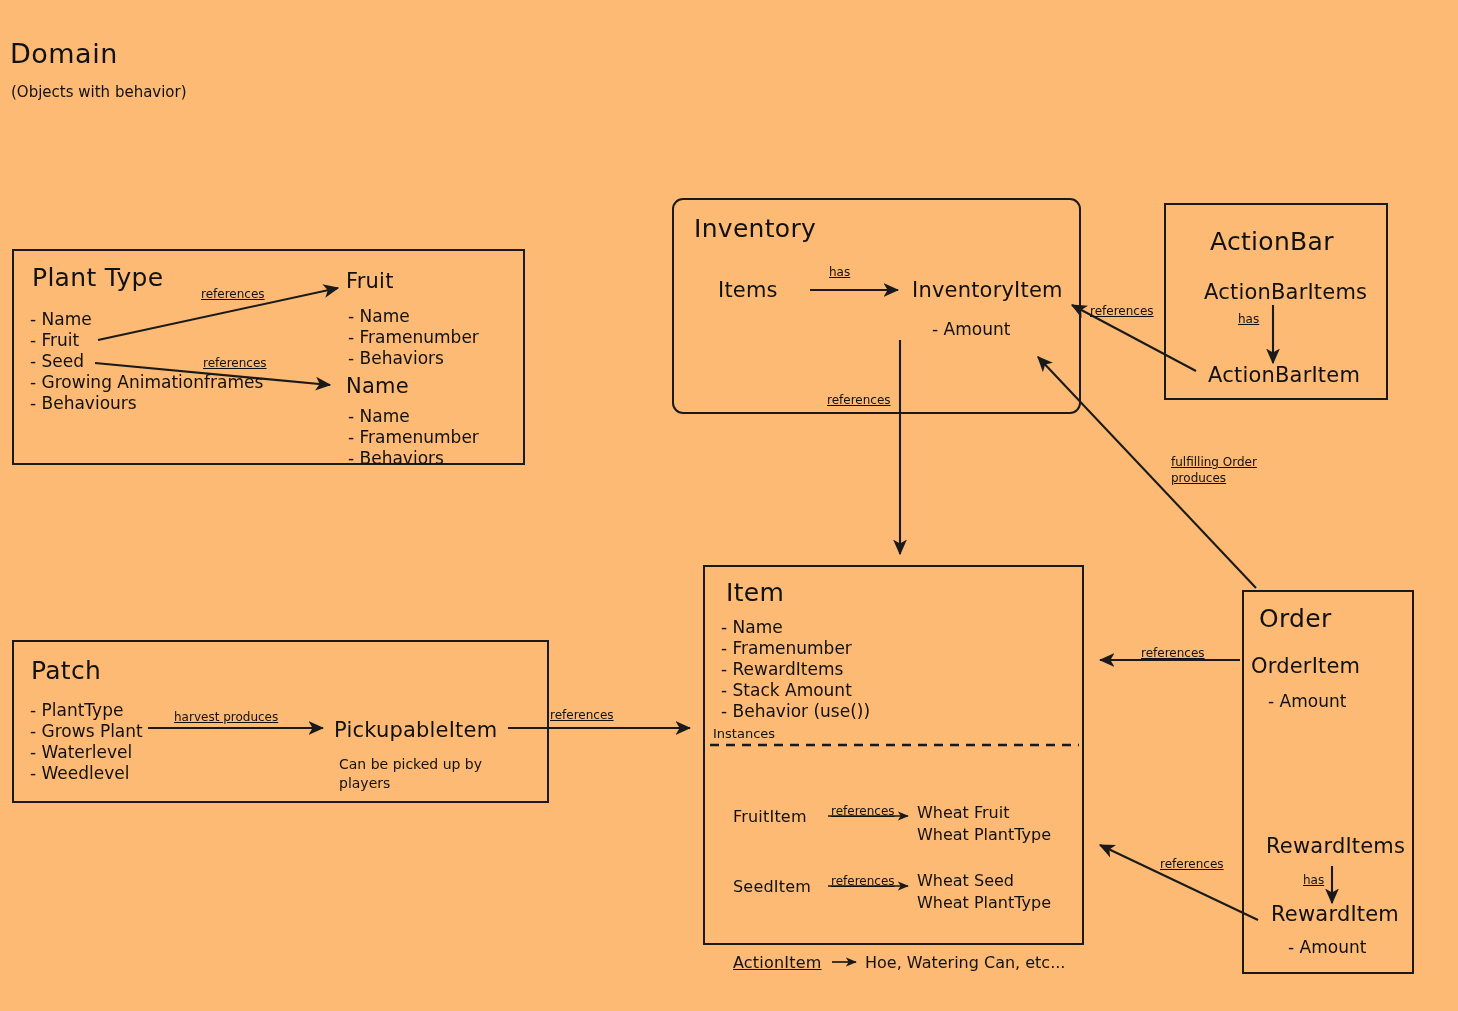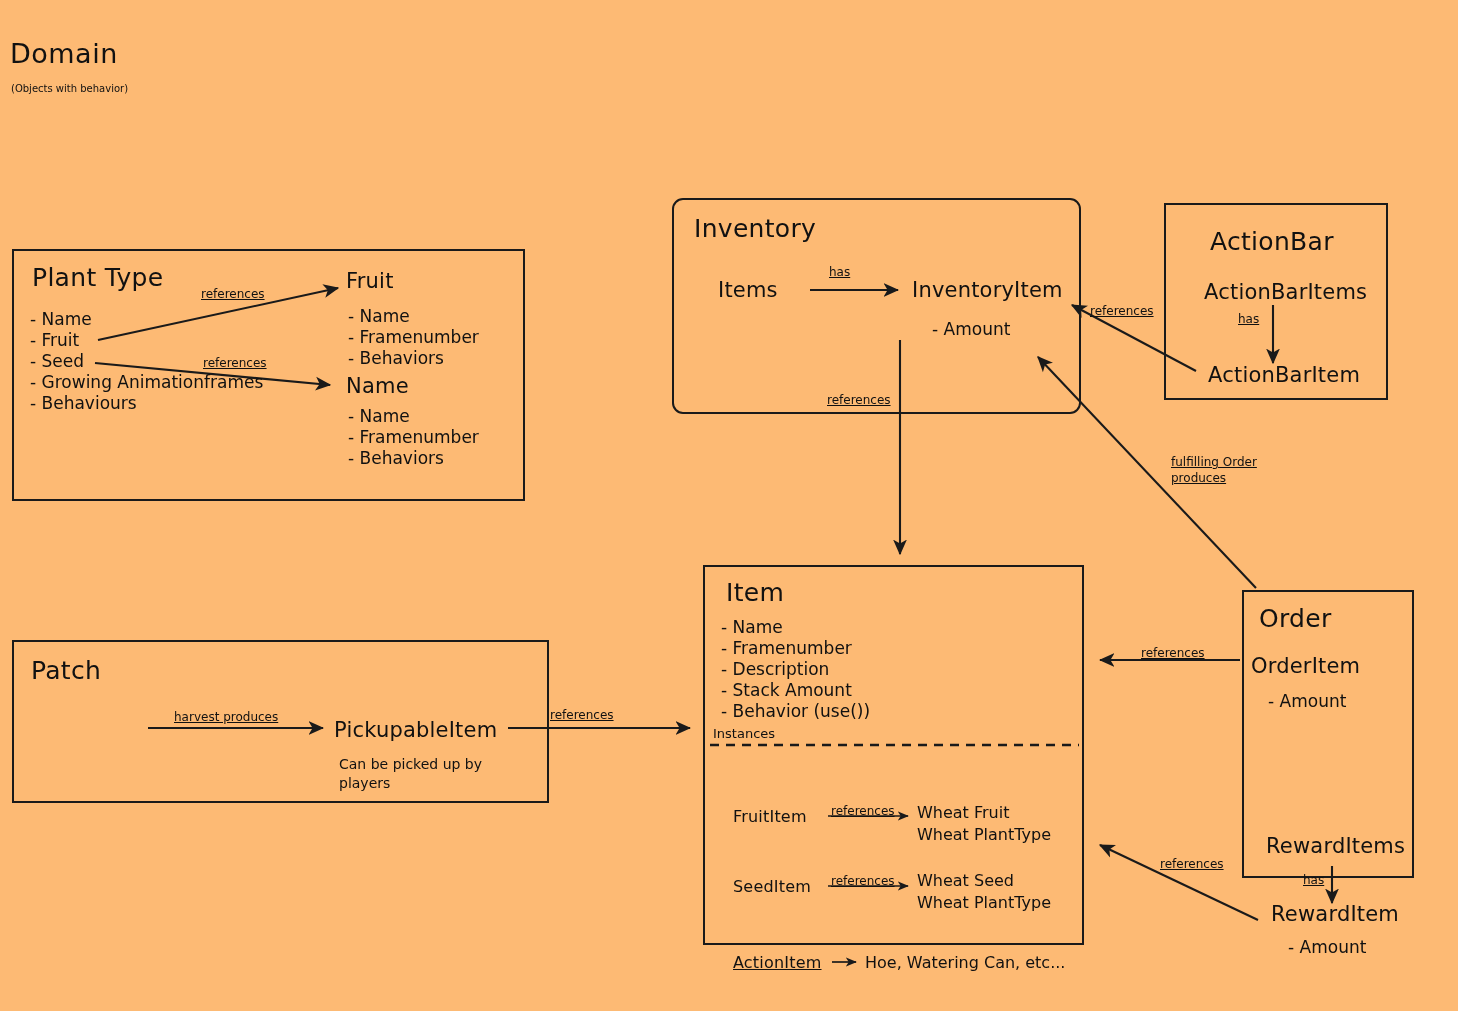--- a/index.html
+++ b/index.html
@@ -30,21 +30,21 @@
     border: 2px solid #1a1a1a;
     background: transparent;
     box-sizing: border-box;
   }
   .title {
     font-size: 27px;
     letter-spacing: 0.5px;
     white-space: nowrap;
   }
   .subtitle {
-    font-size: 10px;
+    font-size: 15px;
     white-space: nowrap;
   }
   .boxtitle {
     font-size: 25px;
     white-space: nowrap;
     letter-spacing: 0.3px;
   }
   .entity {
     font-size: 21px;
     white-space: nowrap;
@@ -127,21 +127,21 @@
     <path d="M 828 886 L 908 886" stroke="#1a1a1a" stroke-width="1.7" fill="none" marker-end="url(#arwsm)"></path>
 
     <path d="M 832 962 L 856 962" stroke="#1a1a1a" stroke-width="1.7" fill="none" marker-end="url(#arwsm)"></path>
 
     <path d="M 710 745 L 1079 745" stroke="#1a1a1a" stroke-width="2.4" fill="none" stroke-dasharray="9 7"></path>
   </svg>
 
   <div class="abs title" style="left:10px; top:38px;">Domain</div>
   <div class="abs subtitle" style="left:11px; top:83px;">(Objects with behavior)</div>
 
-  <div class="box" style="left:12px; top:249px; width:513px; height:252px;">
+  <div class="box" style="left:12px; top:249px; width:513px; height:216px;">
     <div class="abs boxtitle" style="left:18px; top:12px;">Plant Type</div>
     <div class="attrlist attr" style="left:16px; top:58px;">
       <div>- Name</div>
       <div>- Fruit</div>
       <div>- Seed</div>
       <div>- Growing Animationframes</div>
       <div>- Behaviours</div>
     </div>
 
     <div class="abs entity" style="left:332px; top:18px;">Fruit</div>
@@ -179,35 +179,41 @@
   <div class="abs edgelabel" style="left:1238px; top:311px;">has</div>
   <div class="abs edgelabel" style="left:1090px; top:303px;">references</div>
 
   <div class="abs edgelabel" style="left:1171px; top:454px;">
     <div>fulfilling Order</div>
     <div>produces</div>
   </div>
 
   <div class="box" style="left:12px; top:640px; width:537px; height:163px;">
     <div class="abs boxtitle" style="left:17px; top:14px;">Patch</div>
+    <div class="attrlist attr" style="left:16px; top:58px;">
+      <div>- PlantType</div>
+      <div>- Grows Plant</div>
+      <div>- Waterlevel</div>
+      <div>- Weedlevel</div>
+    </div>
     <div class="abs entity" style="left:320px; top:76px;">PickupableItem</div>
     <div class="abs note" style="left:325px; top:113px;">
       <div>Can be picked up by</div>
       <div>players</div>
     </div>
   </div>
   <div class="abs edgelabel" style="left:174px; top:709px;">harvest produces</div>
   <div class="abs edgelabel" style="left:550px; top:707px;">references</div>
 
   <div class="box" style="left:703px; top:565px; width:381px; height:380px;">
     <div class="abs boxtitle" style="left:21px; top:11px;">Item</div>
     <div class="attrlist attr" style="left:16px; top:50px;">
       <div>- Name</div>
       <div>- Framenumber</div>
-      <div>- Description</div>
+      <div>- RewardItems</div>
       <div>- Stack Amount</div>
       <div>- Behavior (use())</div>
     </div>
     <div class="abs sectionlabel" style="left:8px; top:159px;">Instances</div>
 
     <div class="abs instname" style="left:28px; top:240px;">FruitItem</div>
     <div class="abs instval" style="left:212px; top:235px;">
       <div>Wheat Fruit</div>
       <div>Wheat PlantType</div>
     </div>
@@ -220,21 +226,21 @@
 
     <div class="abs instname" style="left:28px; top:386px;text-decoration:underline;">ActionItem</div>
     <div class="abs instval" style="left:160px; top:385px;">
       <div>Hoe, Watering Can, etc...</div>
     </div>
   </div>
 
   <div class="abs edgelabel" style="left:831px; top:803px;">references</div>
   <div class="abs edgelabel" style="left:831px; top:873px;">references</div>
 
-  <div class="box" style="left:1242px; top:590px; width:172px; height:288px;">
+  <div class="box" style="left:1242px; top:590px; width:172px; height:384px;">
     <div class="abs boxtitle" style="left:15px; top:12px;">Order</div>
     <div class="abs entity" style="left:7px; top:62px;">OrderItem</div>
     <div class="abs attr" style="left:24px; top:99px;">- Amount</div>
 
     <div class="abs entity" style="left:22px; top:242px;">RewardItems</div>
     <div class="abs entity" style="left:27px; top:310px;">RewardItem</div>
     <div class="abs attr" style="left:44px; top:345px;">- Amount</div>
   </div>
   <div class="abs edgelabel" style="left:1303px; top:872px;">has</div>
   <div class="abs edgelabel" style="left:1141px; top:645px;">references</div>

